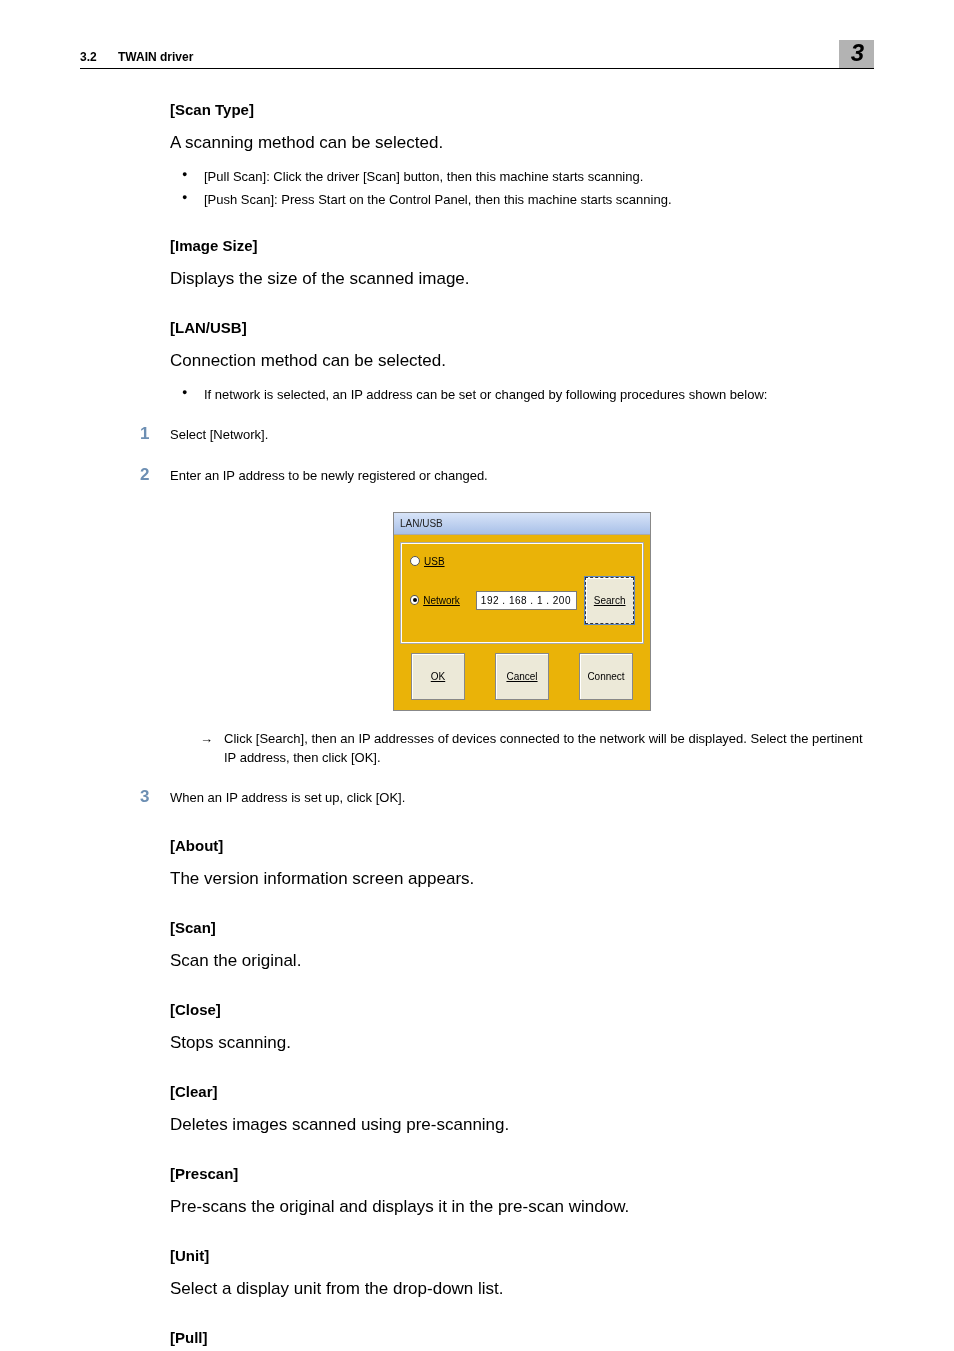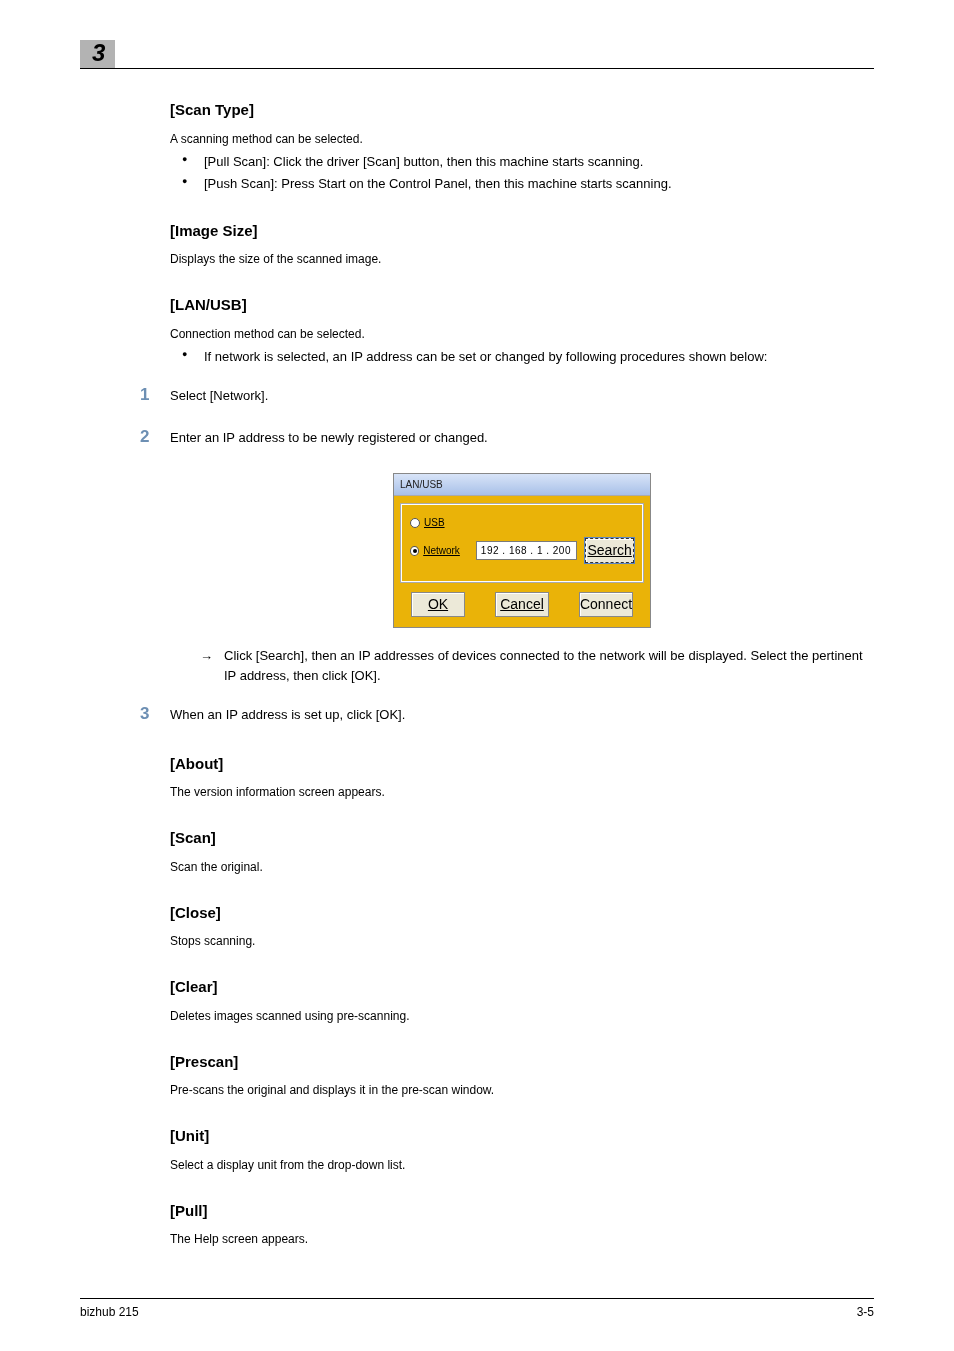--- a/index.html
+++ b/index.html
@@ -46,26 +46,26 @@
     margin-left: 90px;
   }
   .section-h {
     font-size: 15px;
     font-weight: bold;
     margin-top: 26px;
     margin-bottom: 8px;
   }
   .section-h:first-child { margin-top: 12px; }
   .body-text {
-    font-size: 12px;
+    font-size: 17px;
     margin-bottom: 4px;
   }
   ul.bullets {
     list-style: none;
-    margin-top: 4px;
+    margin-top: 12px;
   }
   ul.bullets li {
     position: relative;
     padding-left: 34px;
     margin-bottom: 3px;
     font-size: 13px;
   }
   ul.bullets li::before {
     content: "\25CF";
     position: absolute;
@@ -150,22 +150,22 @@
     font-size: 10px;
     letter-spacing: 0.5px;
     width: 112px;
   }
   .dlg-btn {
     display: inline-flex;
     align-items: center;
     justify-content: center;
     border: 1px solid #888;
     background: #ece9d8;
-    padding: 1px 0;
-    font-size: 14px;
+    padding: 15px 0;
+    font-size: 10px;
     width: 54px;
     box-shadow: inset 1px 1px 0 #fff;
   }
   .dlg-btn.focus { border: 1px dashed #333; outline:1px solid #5a84c4; }
   .btn-underline { text-decoration: underline; text-underline-offset: 1px; }
   .dlg-button-row {
     display: flex;
     justify-content: space-between;
     padding: 0 10px 2px 10px;
   }
@@ -180,20 +180,24 @@
     font-size: 12px;
     display: flex;
     justify-content: space-between;
   }
 </style>
 </head>
 <body>
 
 <div class="page">
   <div class="header-row">
+    <div class="header-left">
+      <span class="header-num">3.2</span>
+      <span>TWAIN driver</span>
+    </div>
     <div class="chapter-badge">3</div>
   </div>
 
   <div class="content">
 
     <div class="section-h">[Scan Type]</div>
     <div class="body-text">A scanning method can be selected.</div>
     <ul class="bullets">
       <li>[Pull Scan]: Click the driver [Scan] button, then this machine starts scanning.</li>
       <li>[Push Scan]: Press Start on the Control Panel, then this machine starts scanning.</li>

